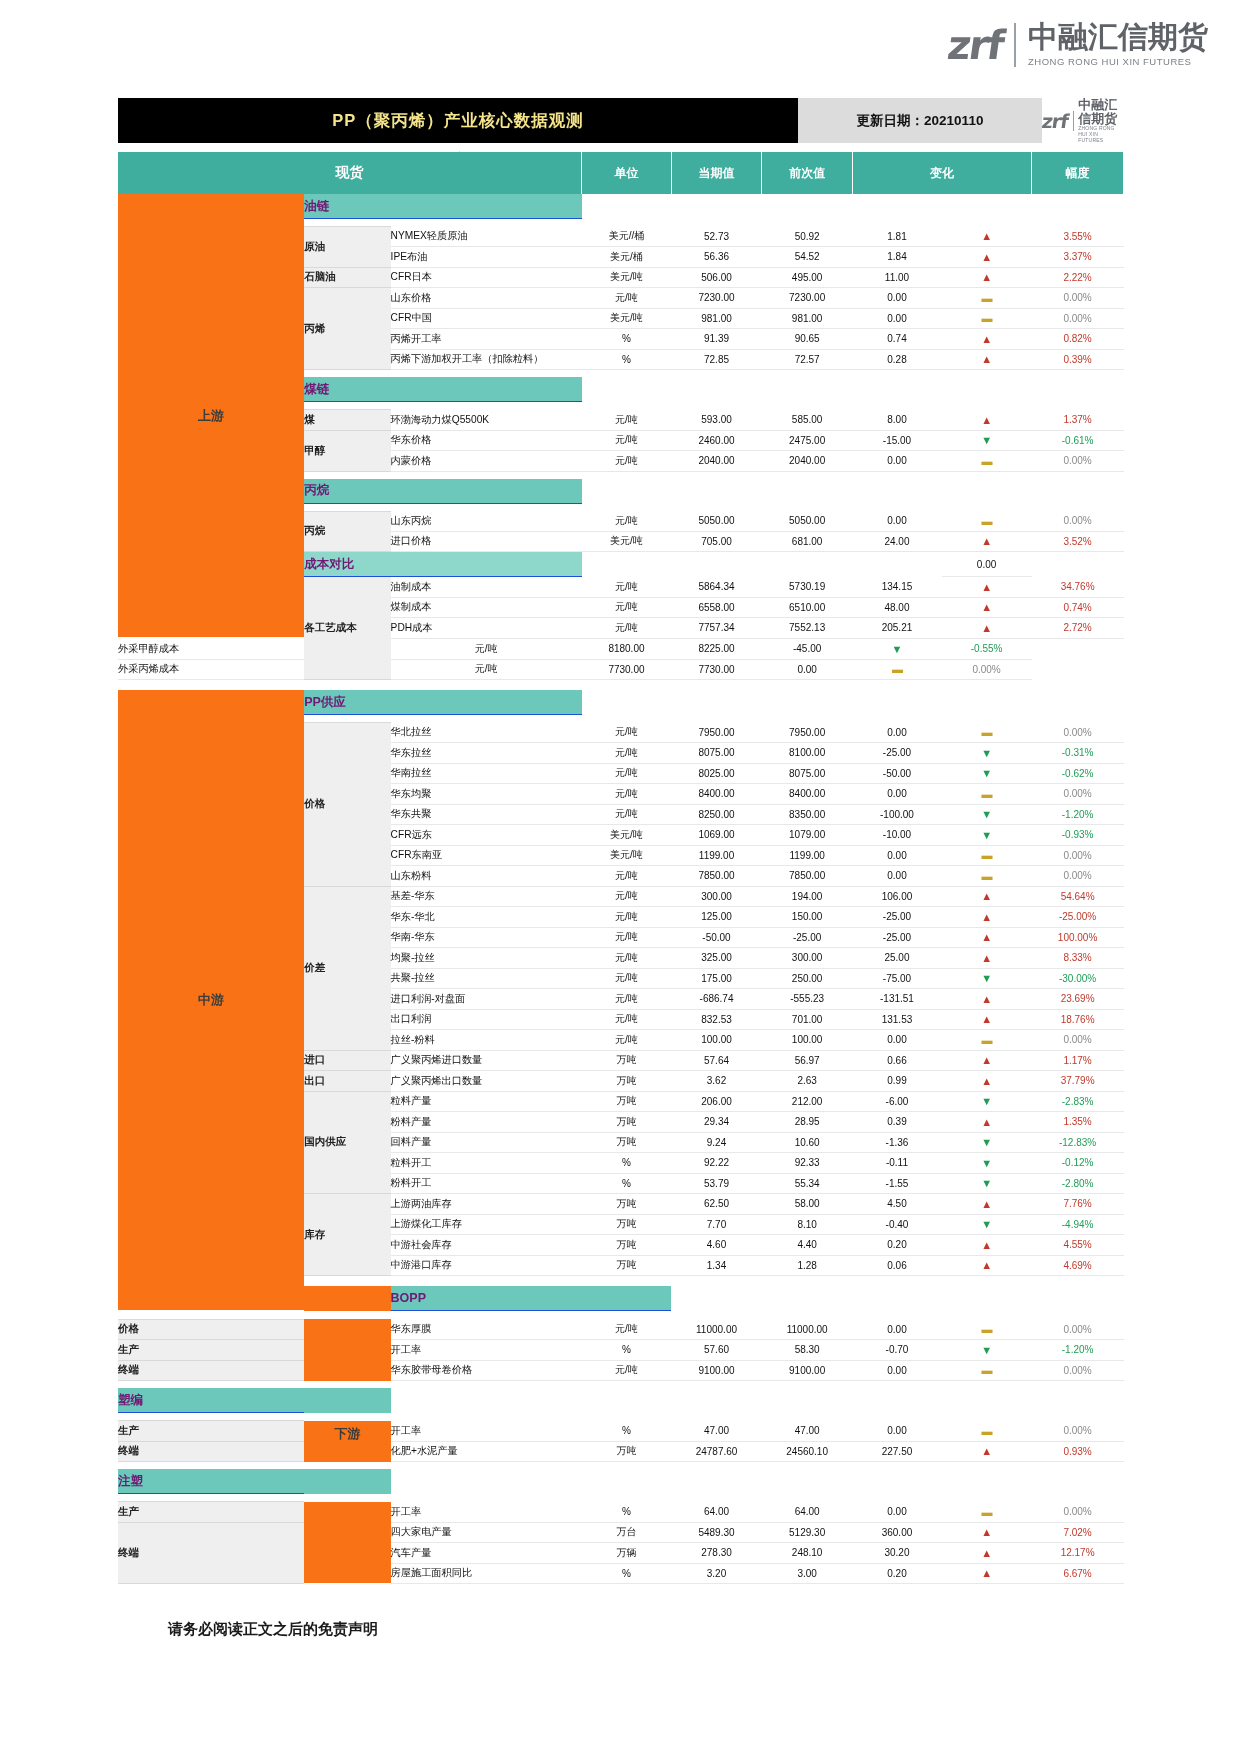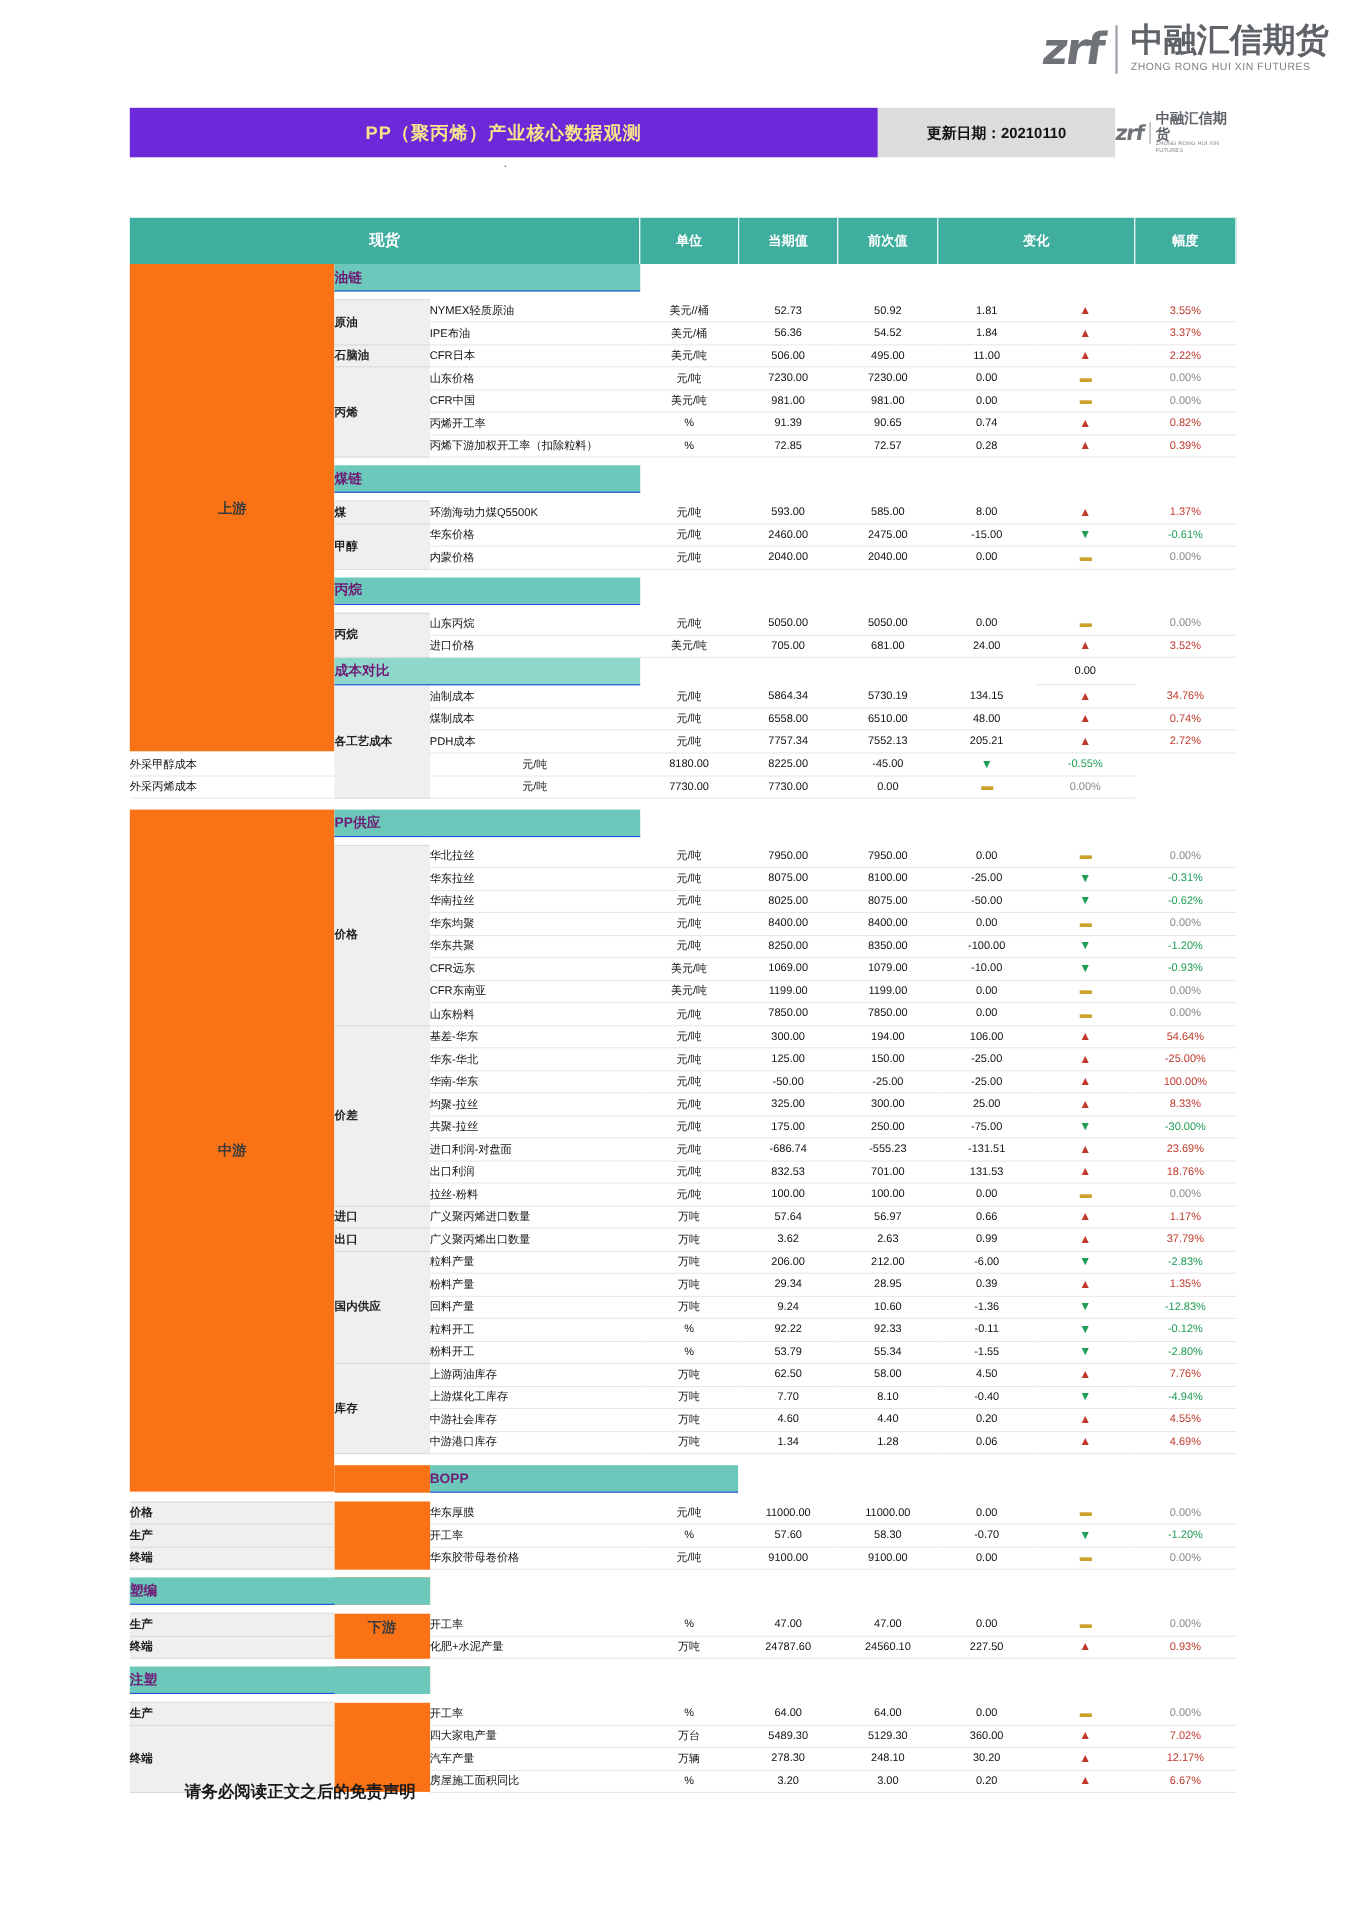--- a/index.html
+++ b/index.html
@@ -35,46 +35,45 @@
   .logo-sep{
     width:2px;height:44px;background:#9aa0a6;margin:0 12px 0 2px;
   }
 
   
   .titlebar{
     position:absolute;left:118px;top:98px;width:1006px;height:45px;
     display:flex;
   }
   .titlebar .t-main{
-    width:680px;background:#6d28d9;color:#f4e48a;
+    width:680px;background:#000000;color:#f4e48a;
     display:flex;align-items:center;justify-content:center;
     font-weight:bold;font-size:16.5px;letter-spacing:1px;
   }
   .titlebar .t-date{
-    width:216px;background:#dcdcdc;color:#111;
+    width:244px;background:#dcdcdc;color:#111;
     display:flex;align-items:center;justify-content:center;
     font-weight:bold;font-size:13.5px;
   }
   .titlebar .t-logo{
     flex:1;background:#ffffff;display:flex;align-items:center;justify-content:center;
   }
   .t-logo .m{font-family:"DejaVu Sans",sans-serif;font-weight:bold;font-size:19px;color:#6f7276;transform:skewX(-8deg);letter-spacing:-1px;}
   .t-logo .s{width:1px;height:20px;background:#9aa0a6;margin:0 5px;}
   .t-logo .c{font-weight:bold;font-size:13px;color:#5f6368;line-height:1.05;}
   .t-logo .e{font-size:5px;color:#7c8086;letter-spacing:.2px;}
 
   .dot-mid{position:absolute;left:458px;top:144px;font-size:10px;color:#333;}
 
   
   table.main{
     position:absolute;left:118px;top:152px;
     border-collapse:collapse;
     width:1006px;
     font-size:10.5px;
-    margin-top:46px;
   }
   table.main td{padding:0;vertical-align:middle;}
 
   
   .hdr td{
     height:42px;background:#3fae9f;color:#ffffff;
     font-weight:bold;text-align:center;font-size:14px;
     border-right:1px solid #ffffff;
   }
   .hdr td.small{font-size:12px;}

